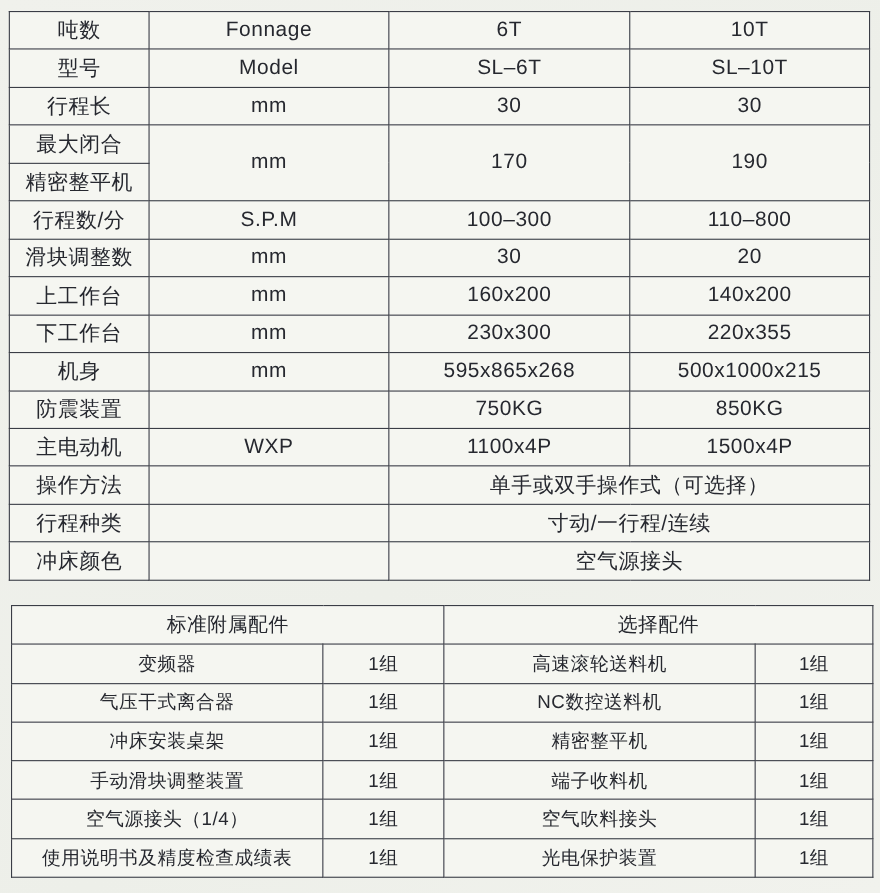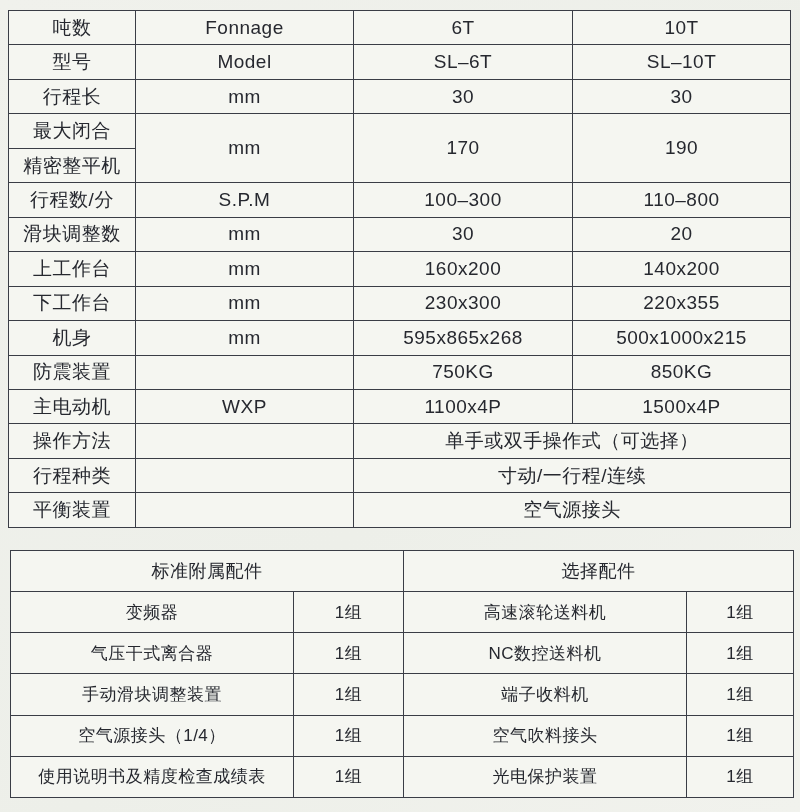--- a/index.html
+++ b/index.html
@@ -137,21 +137,21 @@
         <td>操作方法</td>
         <td></td>
         <td colspan="2">单手或双手操作式（可选择）</td>
       </tr>
       <tr>
         <td>行程种类</td>
         <td></td>
         <td colspan="2">寸动/一行程/连续</td>
       </tr>
       <tr>
-        <td>平衡装置</td>
+        <td>冲床颜色</td>
         <td></td>
         <td colspan="2">空气源接头</td>
       </tr>
     </tbody>
   </table>
 
   <table id="acc-table">
     <colgroup>
       <col style="width:283px">
         <col style="width:110px">
@@ -169,20 +169,26 @@
         <td>高速滚轮送料机</td>
         <td>1组</td>
       </tr>
       <tr>
         <td>气压干式离合器</td>
         <td>1组</td>
         <td>NC数控送料机</td>
         <td>1组</td>
       </tr>
       <tr>
+        <td>冲床安装桌架</td>
+        <td>1组</td>
+        <td>精密整平机</td>
+        <td>1组</td>
+      </tr>
+      <tr>
         <td>手动滑块调整装置</td>
         <td>1组</td>
         <td>端子收料机</td>
         <td>1组</td>
       </tr>
       <tr>
         <td>空气源接头（1/4）</td>
         <td>1组</td>
         <td>空气吹料接头</td>
         <td>1组</td>

